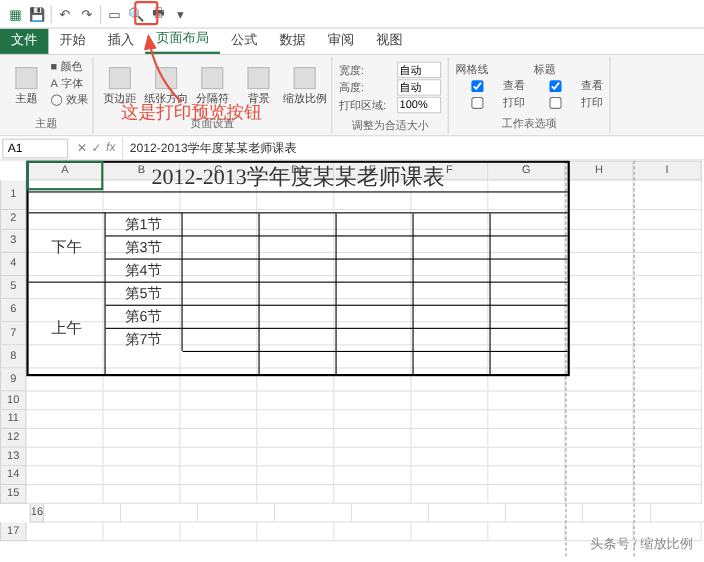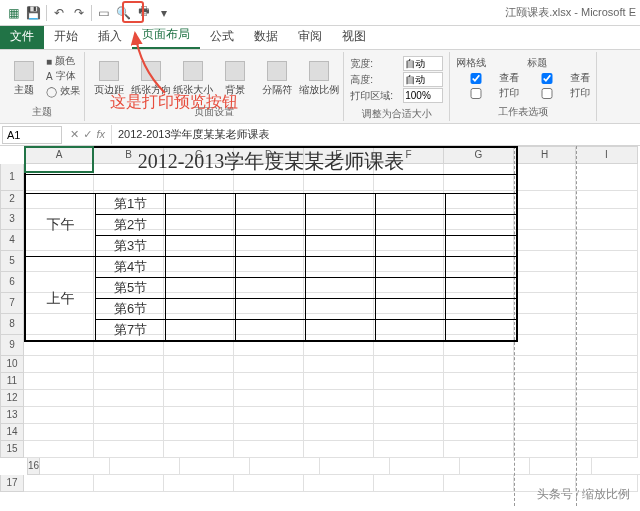--- a/index.html
+++ b/index.html
@@ -63,21 +63,20 @@
   <span class="qat-icon">💾</span>
   <span class="qat-sep"></span>
   <span class="qat-icon">↶</span>
   <span class="qat-icon">↷</span>
   <span class="qat-sep"></span>
   <span class="qat-icon">▭</span>
   <span class="qat-icon">🔍</span>
   <span class="qat-icon">🖶</span>
   <span class="qat-icon">▾</span>
   <div class="qat-highlight"></div>
-  <span class="title-area">江颐课表.xlsx - Microsoft E</span>
 </div>
 
 <svg class="arrow" width="60" height="70">
   <defs>
       <marker id="ah" markerWidth="8" markerHeight="8" refX="6" refY="3" orient="auto">
         <path d="M0,0 L7,3 L0,6 Z" fill="#e74c3c"></path>
       </marker>
     </defs>
   <path d="M35,65 Q10,40 5,5" stroke="#e74c3c" stroke-width="2" fill="none" marker-end="url(#ah)"></path>
 </svg>
@@ -113,29 +112,25 @@
       <div class="rbtn-lg">
           <div class="ico"></div>
           <span>页边距</span>
         </div>
       <div class="rbtn-lg">
           <div class="ico"></div>
           <span>纸张方向</span>
         </div>
       <div class="rbtn-lg">
           <div class="ico"></div>
-          <span>纸张大小</span>
+          <span>分隔符</span>
         </div>
       <div class="rbtn-lg">
           <div class="ico"></div>
           <span>背景</span>
-        </div>
-      <div class="rbtn-lg">
-          <div class="ico"></div>
-          <span>分隔符</span>
         </div>
       <div class="rbtn-lg">
           <div class="ico"></div>
           <span>缩放比例</span>
         </div>
     </div>
     <div class="rgroup-label">页面设置</div>
   </div>
   <div class="rgroup">
     <div class="rside" style="padding:2px">
@@ -456,21 +451,20 @@
   <div class="schedule">
     <div class="sched-title">2012-2013学年度某某老师课表</div>
     <div class="sched-blank"></div>
     <div class="sched-body">
       <div class="sched-col-a">
         <div class="sched-ampm" style="height:63px">下午</div>
         <div class="sched-ampm" style="height:84px">上午</div>
       </div>
       <div class="sched-col-b">
           <div class="sched-period">第1节</div>
-          <div class="sched-period">第2节</div>
           <div class="sched-period">第3节</div>
           <div class="sched-period">第4节</div>
           <div class="sched-period">第5节</div>
           <div class="sched-period">第6节</div>
           <div class="sched-period">第7节</div>
         </div>
       <div class="sched-col-rest">
           <div class="sched-datarow">
             <div class="sched-datacell"></div>
             <div class="sched-datacell"></div>

